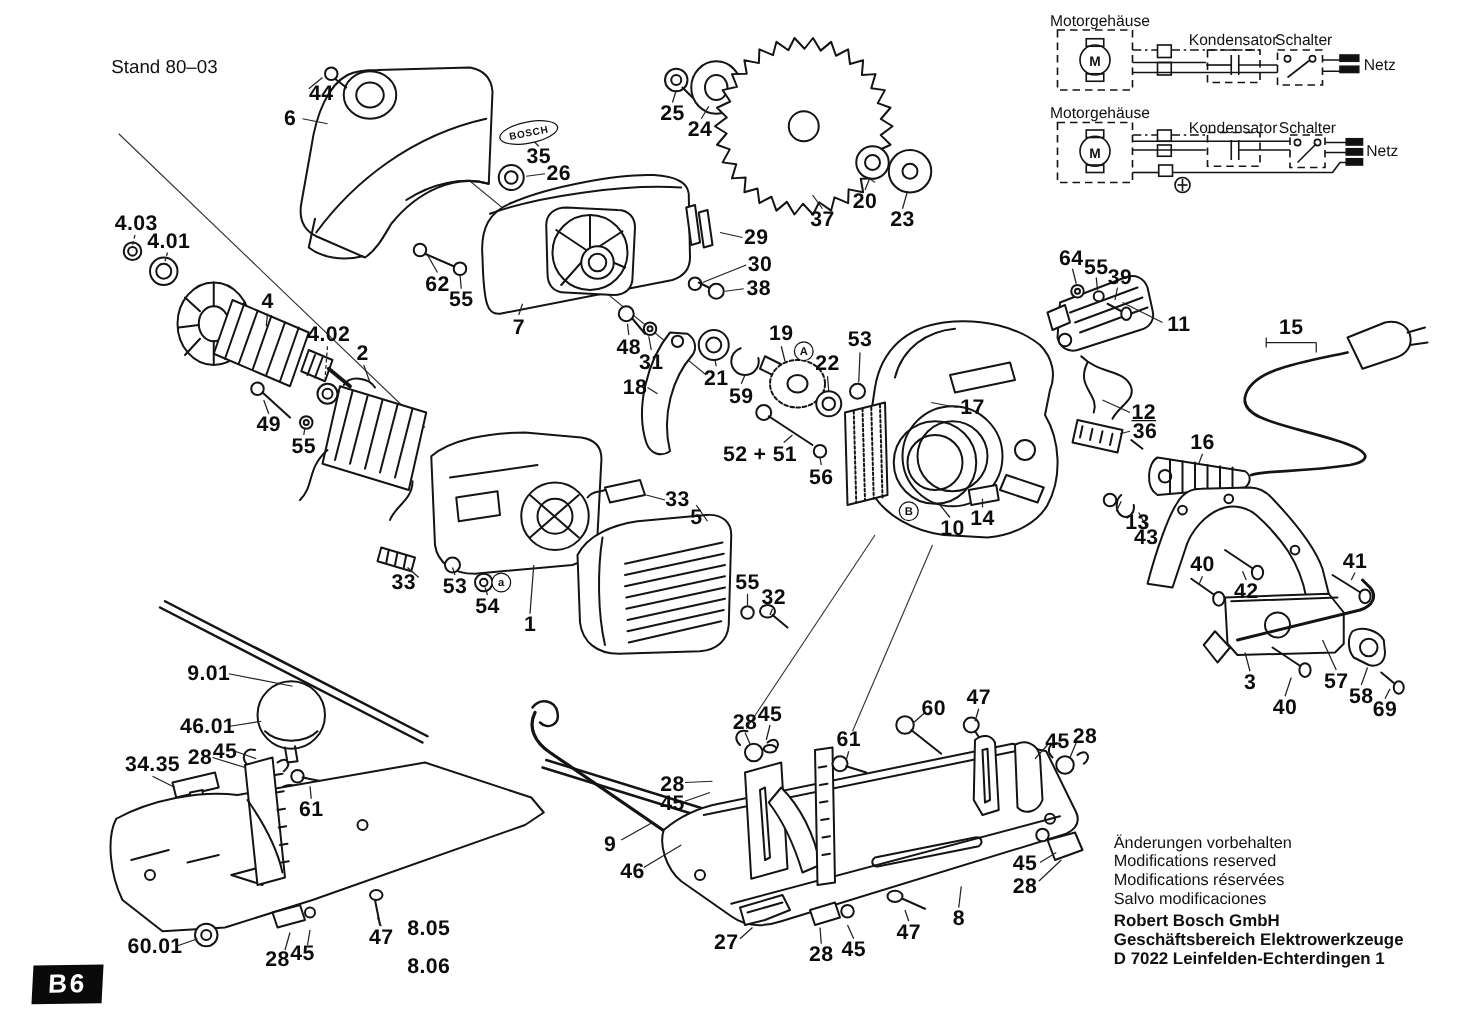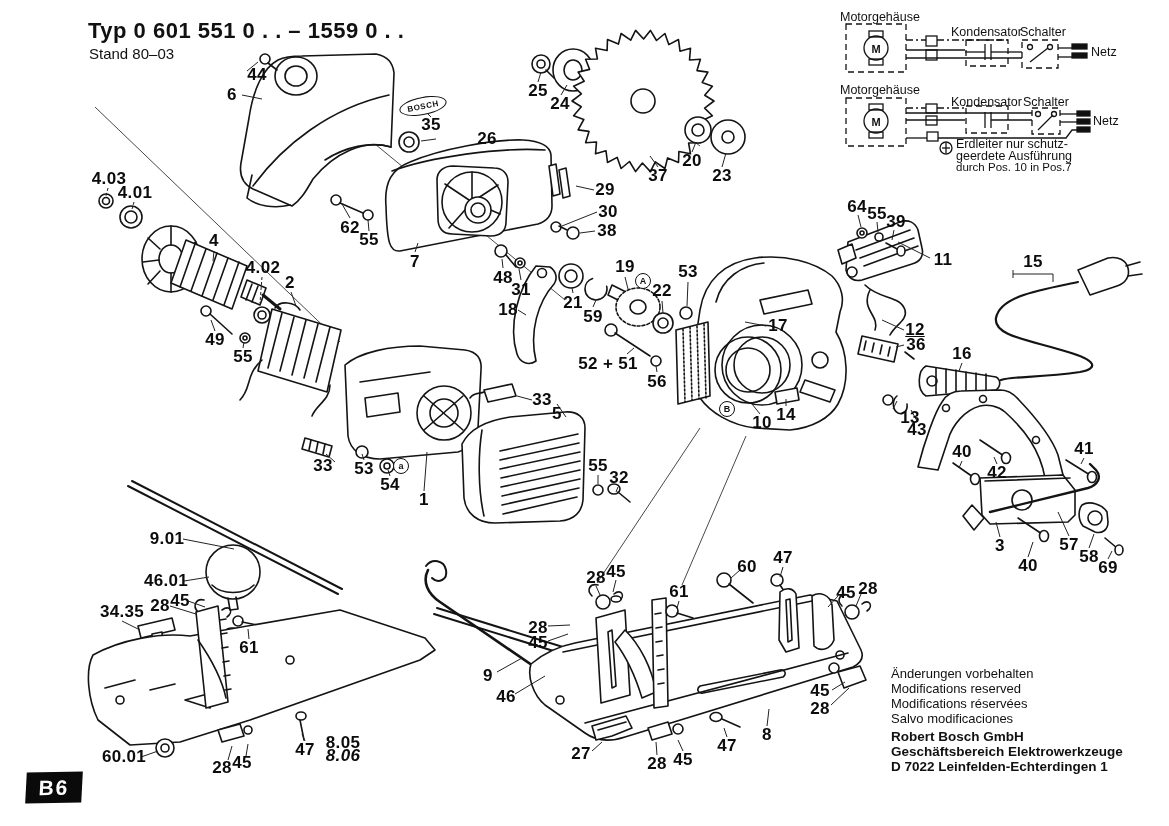--- a/index.html
+++ b/index.html
@@ -503,61 +503,55 @@
       <line x1="832" y1="690" x2="845" y2="682"></line>
       <line x1="831" y1="705" x2="849" y2="688"></line>
       <line x1="767" y1="726" x2="769" y2="709"></line>
       <line x1="727" y1="737" x2="724" y2="728"></line>
       <line x1="592" y1="751" x2="602" y2="742"></line>
       <line x1="657" y1="755" x2="656" y2="742"></line>
       <line x1="683" y1="751" x2="678" y2="740"></line>
     </g>
   </svg>
 
-  <div class="title-line1">Typ 0 601 551 0 . .  – 1559 0 . .</div>
   <div class="title-line2">Stand 80–03</div>
 
   <div class="bosch-logo">BOSCH</div>
 
   <div class="schem-label" style="left:840px;top:10px">Motorgehäuse</div>
   <div class="schem-label" style="left:951px;top:25px">Kondensator</div>
   <div class="schem-label" style="left:1020px;top:25px">Schalter</div>
   <div class="schem-label" style="left:1091px;top:45px">Netz</div>
 
   <div class="schem-label" style="left:840px;top:83px">Motorgehäuse</div>
   <div class="schem-label" style="left:951px;top:95px">Kondensator</div>
   <div class="schem-label" style="left:1023px;top:95px">Schalter</div>
   <div class="schem-label" style="left:1093px;top:114px">Netz</div>
 
-  <div class="ground-note">
-    <div>Erdleiter nur schutz-</div>
-    <div>geerdete Ausführung</div>
-    <div style="font-size:11.5px">durch Pos. 10 in Pos.7</div>
-  </div>
 
   <div class="footer-notices">
     <div>Änderungen vorbehalten</div>
     <div>Modifications reserved</div>
     <div>Modifications réservées</div>
     <div>Salvo modificaciones</div>
   </div>
 
   <div class="footer-company">
     <div>Robert Bosch GmbH</div>
     <div>Geschäftsbereich Elektrowerkzeuge</div>
     <div>D 7022 Leinfelden-Echterdingen 1</div>
   </div>
 
   <div class="sheet-badge">B6</div>
 
   <div id="labels">
       <div class="part-label" style="left: 237px; top: 75px; margin-left: 20px;">44</div>
       <div class="part-label" style="left: 232px; top: 95px;">6</div>
       <div class="part-label" style="left: 431px; top: 125px;">35</div>
-      <div class="part-label" style="left: 447px; top: 139px; margin-left: 40px;">26</div>
+      <div class="part-label" style="left: 447px; top: 139px;">26</div>
       <div class="part-label" style="left: 538px; top: 91px;">25</div>
       <div class="part-label" style="left: 560px; top: 104px;">24</div>
       <div class="part-label" style="left: 658px; top: 176px;">37</div>
       <div class="part-label" style="left: 692px; top: 161px;">20</div>
       <div class="part-label" style="left: 722px; top: 176px;">23</div>
       <div class="part-label" style="left: 605px; top: 190px;">29</div>
       <div class="part-label" style="left: 608px; top: 212px;">30</div>
       <div class="part-label" style="left: 607px; top: 231px;">38</div>
       <div class="part-label" style="left: 350px; top: 228px;">62</div>
       <div class="part-label" style="left: 369px; top: 240px;">55</div>
@@ -612,21 +606,21 @@
       <div class="part-label" style="left: 166px; top: 581px;">46.01</div>
       <div class="part-label" style="left: 160px; top: 606px;">28</div>
       <div class="part-label" style="left: 180px; top: 601px;">45</div>
       <div class="part-label" style="left: 122px; top: 612px;">34.35</div>
       <div class="part-label" style="left: 249px; top: 648px;">61</div>
       <div class="part-label" style="left: 124px; top: 757px;">60.01</div>
       <div class="part-label" style="left: 222px; top: 768px;">28</div>
       <div class="part-label" style="left: 242px; top: 763px;">45</div>
       <div class="part-label" style="left: 305px; top: 750px;">47</div>
       <div class="part-label" style="left: 343px; top: 743px;">8.05</div>
-      <div class="part-label" style="left: 343px; top: 756px; font-style: italic;">8.06</div>
+      <div class="part-label" style="left: 343px; top: 773px;">8.06</div>
       <div class="part-label" style="left: 596px; top: 578px;">28</div>
       <div class="part-label" style="left: 616px; top: 572px;">45</div>
       <div class="part-label" style="left: 679px; top: 592px;">61</div>
       <div class="part-label" style="left: 747px; top: 567px;">60</div>
       <div class="part-label" style="left: 783px; top: 558px;">47</div>
       <div class="part-label" style="left: 846px; top: 593px;">45</div>
       <div class="part-label" style="left: 868px; top: 589px;">28</div>
       <div class="part-label" style="left: 538px; top: 628px;">28</div>
       <div class="part-label" style="left: 538px; top: 643px;">45</div>
       <div class="part-label" style="left: 488px; top: 676px;">9</div>

